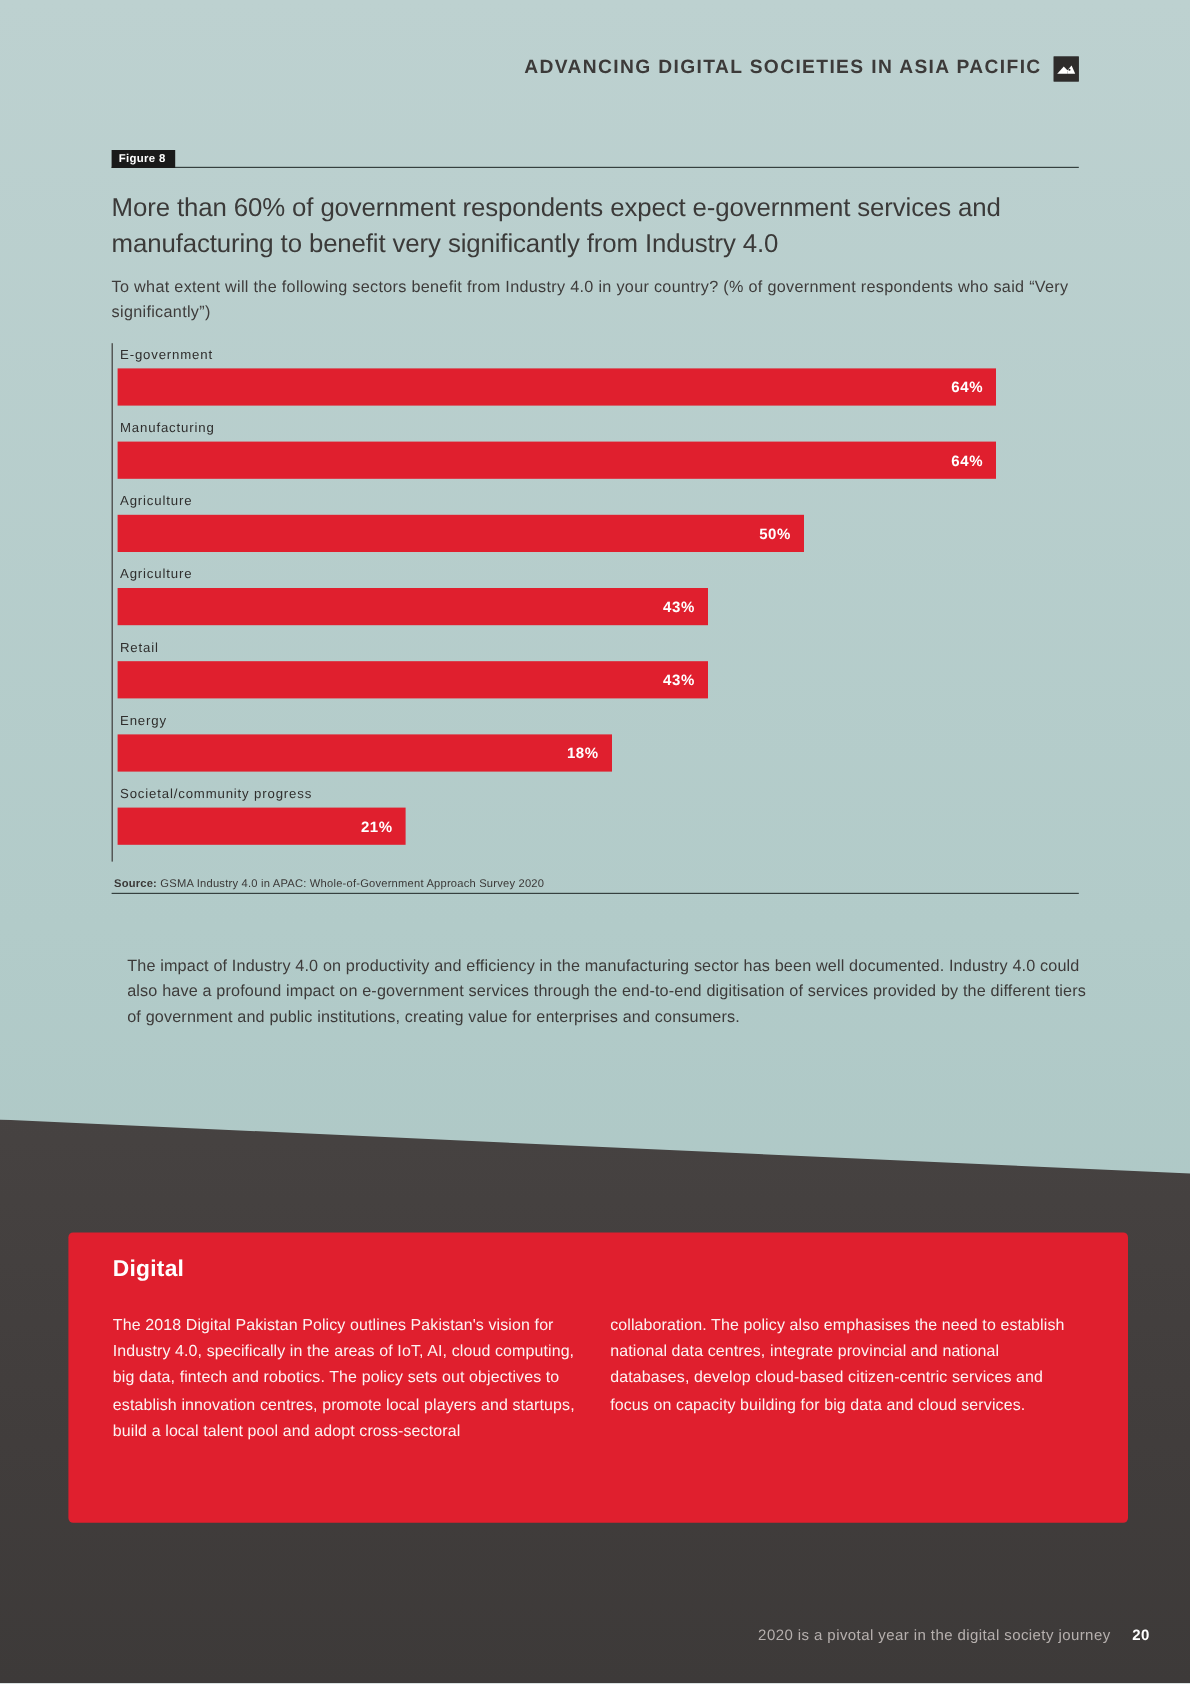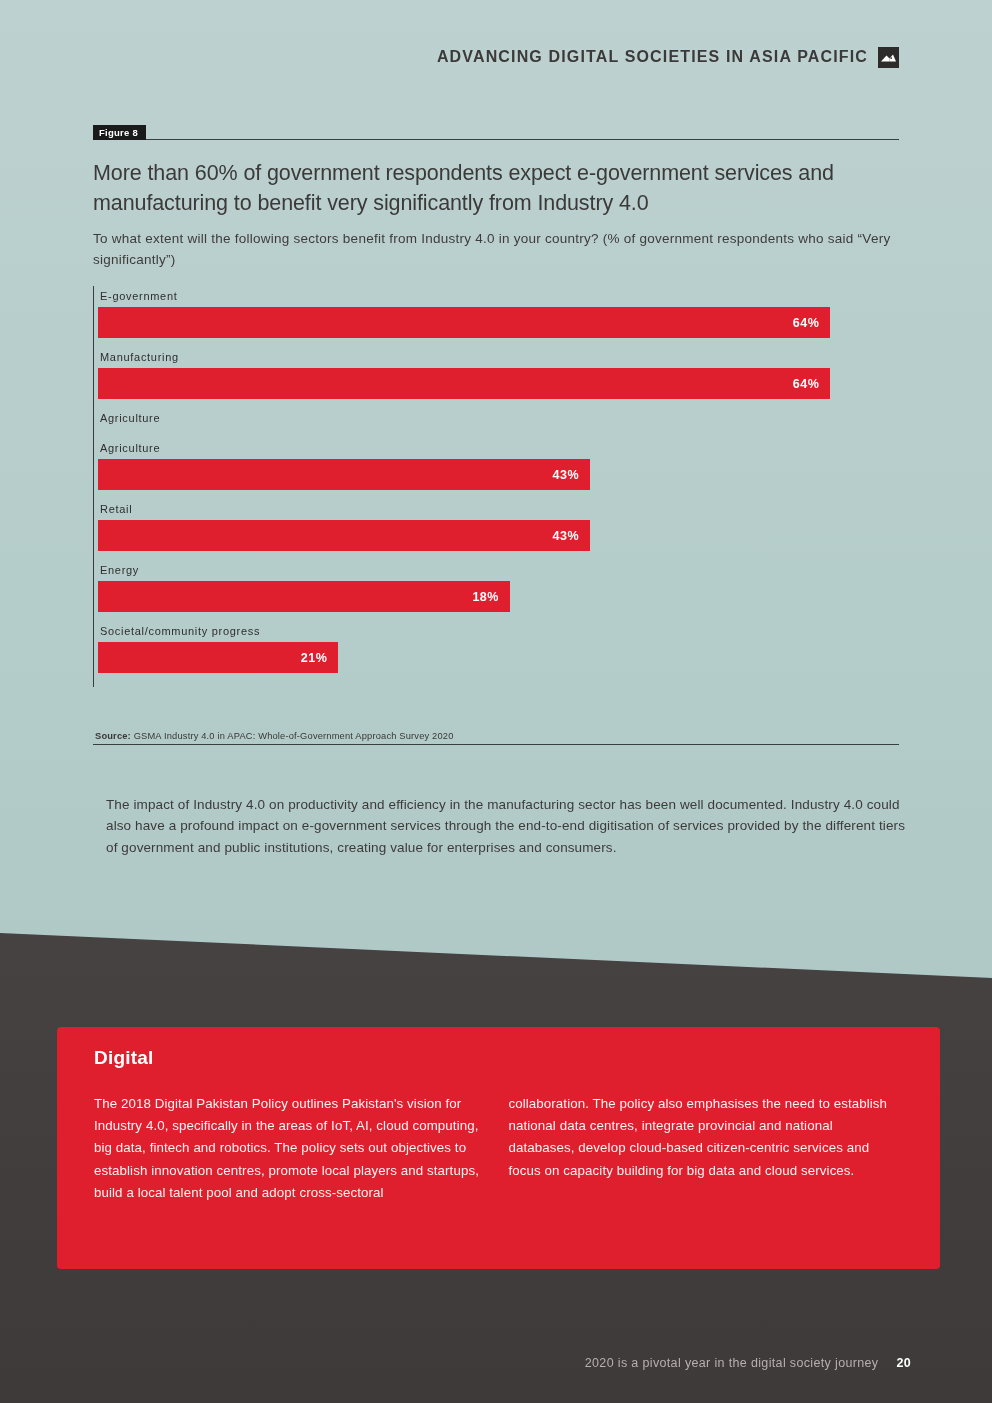--- a/index.html
+++ b/index.html
@@ -212,21 +212,21 @@
   
   #footer {
     position: absolute;
     left: 0;
     top: 1352px;
     width: 992px;
     height: 22px;
     display: flex;
     justify-content: flex-end;
     align-items: center;
-    padding-right: 81px;
+    padding-right: 34px;
     box-sizing: border-box;
   }
   #footer-text {
     font-size: 12.5px;
     color: #b6b0ae;
     letter-spacing: .35px;
   }
   #footer-page {
     margin-left: 18px;
     font-size: 12.5px;
@@ -279,20 +279,25 @@
           <div class="bar-label">Manufacturing</div>
           <div class="bar-track">
             <div class="bar-fill" style="width: 91.4286%; background: rgb(224, 31, 46);">
               <span class="bar-value">64%</span>
             </div>
           </div>
         </div>
         <div class="bar-gap"></div>
         <div class="bar-group">
           <div class="bar-label">Agriculture</div>
+          <div class="bar-track">
+            <div class="bar-fill" style="width: 71.4286%; background: rgb(224, 31, 46);">
+              <span class="bar-value">50%</span>
+            </div>
+          </div>
         </div>
         <div class="bar-gap"></div>
         <div class="bar-group">
           <div class="bar-label">Agriculture</div>
           <div class="bar-track">
             <div class="bar-fill" style="width: 61.4286%; background: rgb(224, 31, 46);">
               <span class="bar-value">43%</span>
             </div>
           </div>
         </div>

